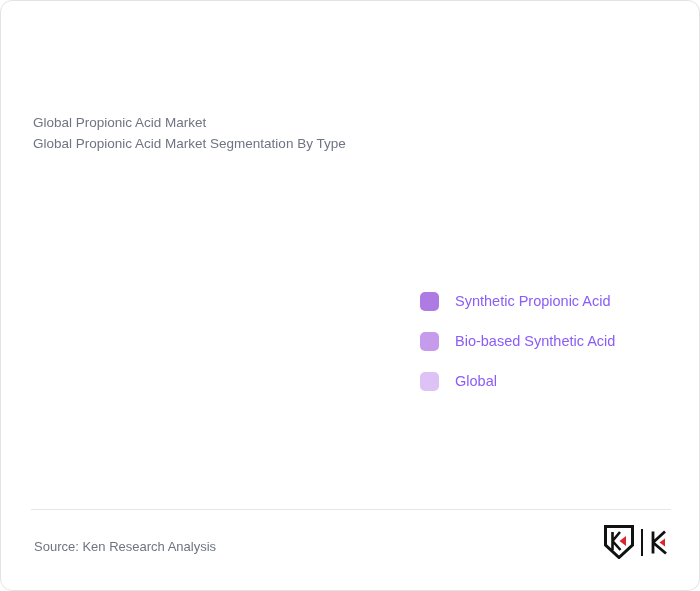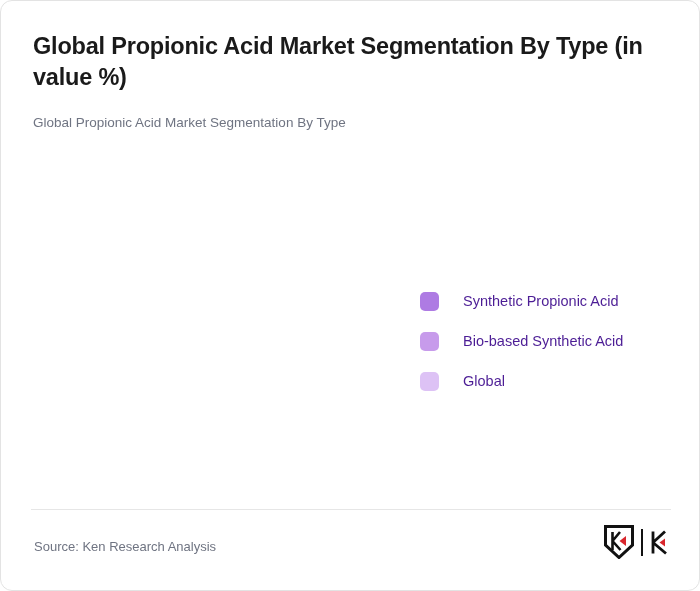--- a/index.html
+++ b/index.html
@@ -76,23 +76,23 @@
     align-items: center;
     height: 40px;
   }
   .legend-swatch {
     width: 19px;
     height: 19px;
     border-radius: 5px;
     flex: none;
   }
   .legend-label {
-    margin-left: 24px;
+    margin-left: 16px;
     font-size: 14.5px;
-    color: #4c1d95;
+    color: #8b5cf6;
     white-space: nowrap;
   }
   
   #footer-rule {
     position: absolute;
     left: 30px;
     top: 508px;
     width: 640px;
     height: 1px;
     background: #e6e6e6;
@@ -132,23 +132,23 @@
     letter-spacing: 0.4px;
     color: #111111;
     line-height: 1;
   }
 </style>
 </head>
 <body>
 
 <div id="card">
 
-  <div id="title">Global Propionic Acid Market Segmentation By Type (in value %)</div>
 
   <div id="subtitle-block">
+    <div class="subtitle-line">Global Propionic Acid Market</div>
     <div class="subtitle-line">Global Propionic Acid Market Segmentation By Type</div>
   </div>
 
 
   <div id="legend">
     <div class="legend-row">
       <span class="legend-swatch" style="background: rgb(174, 123, 227);"></span>
       <span class="legend-label">Synthetic Propionic Acid</span>
     </div>
     <div class="legend-row">

